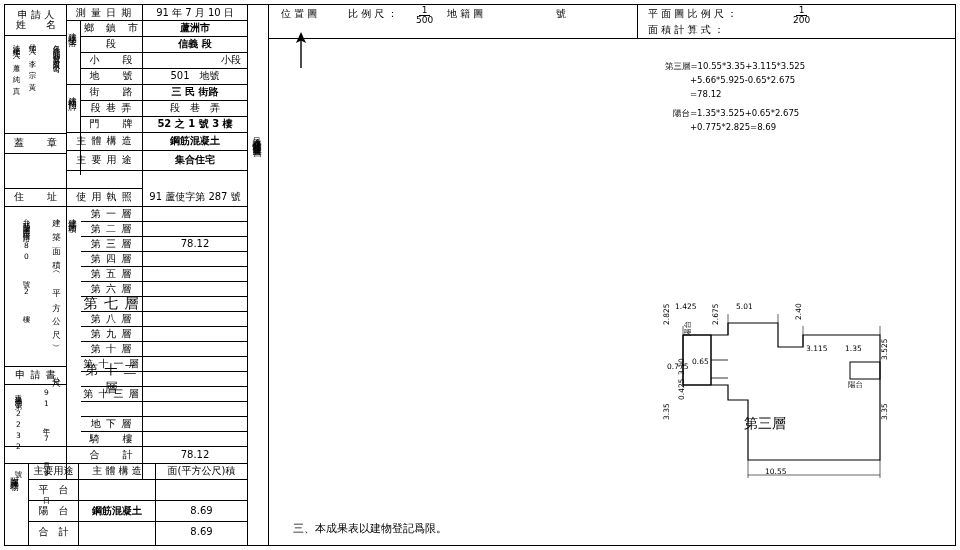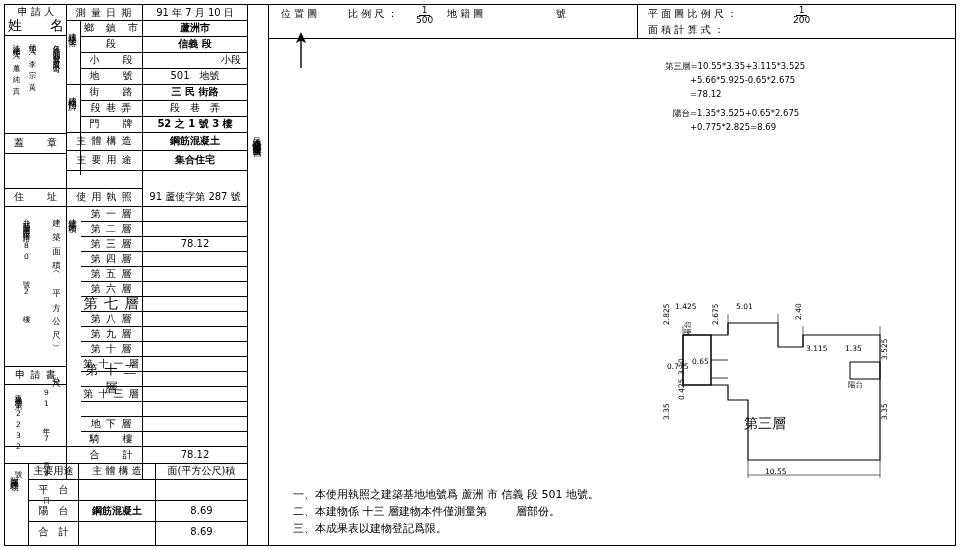--- a/index.html
+++ b/index.html
@@ -26,21 +26,21 @@
   <div class="brd" style="left:4px;top:4px;width:952px;height:542px;"></div>
 
   <div class="brd" style="left:4px;top:4px;width:244px;height:542px;"></div>
 
   <div class="ln" style="left:66px;top:4px;width:1px;height:476px;"></div>
   <div class="ln" style="left:142px;top:4px;width:1px;height:476px;"></div>
   <div class="ln" style="left:80px;top:20px;width:1px;height:155px;"></div>
 
   <div class="cellbox" style="left:5px;top:5px;width:62px;height:30px;flex-direction:column;">
     <div class="t" style="position:static;font-size:10px;">申 請 人</div>
-    <div class="t" style="position:static;font-size:14px;">姓　　名</div>
+    <div class="t" style="position:static;font-size:10px;">姓　　名</div>
   </div>
   <div class="ln" style="left:5px;top:35px;width:62px;height:1px;"></div>
 
   <div class="t vert xs" style="left:52px;top:38px;height:92px;">久保觀光開發股份有限公司</div>
   <div class="t vert xs" style="left:28px;top:38px;height:92px;">代理人　李　宗　黃</div>
   <div class="t vert xs" style="left:12px;top:38px;height:92px;">法定代理人　蕭　純　真</div>
 
   <div class="ln" style="left:5px;top:133px;width:62px;height:1px;"></div>
   <div class="cellbox lbl" style="left:5px;top:133px;width:62px;height:20px;">蓋　　章</div>
   <div class="ln" style="left:5px;top:153px;width:62px;height:1px;"></div>
@@ -263,17 +263,15 @@
   <div class="t xs" style="left:663px;top:420px;transform:rotate(-90deg);transform-origin:left top;">3.35</div>
 
   <div class="t xs" style="left:881px;top:360px;transform:rotate(-90deg);transform-origin:left top;">3.525</div>
   <div class="t xs" style="left:881px;top:420px;transform:rotate(-90deg);transform-origin:left top;">3.35</div>
   <div class="t xs" style="left:765px;top:468px;">10.55</div>
 
   <div class="t xs" style="left:684px;top:336px;transform:rotate(-90deg);transform-origin:left top;">陽台</div>
   <div class="t xs" style="left:848px;top:381px;">陽台</div>
   <div class="t" style="left:744px;top:389px;font-size:14px;margin-top:27px;">第三層</div>
 
-  <div class="t" style="left:293px;top:489px;font-size:11px;">一、本使用執照之建築基地地號爲 蘆洲 市 信義 段 501 地號。</div>
-  <div class="t" style="left:293px;top:506px;font-size:11px;">二、本建物係 十三 層建物本件僅測量第 　　 層部份。</div>
   <div class="t" style="left:293px;top:523px;font-size:11px;">三、本成果表以建物登記爲限。</div>
 
 </div>
 
 </body></html>

